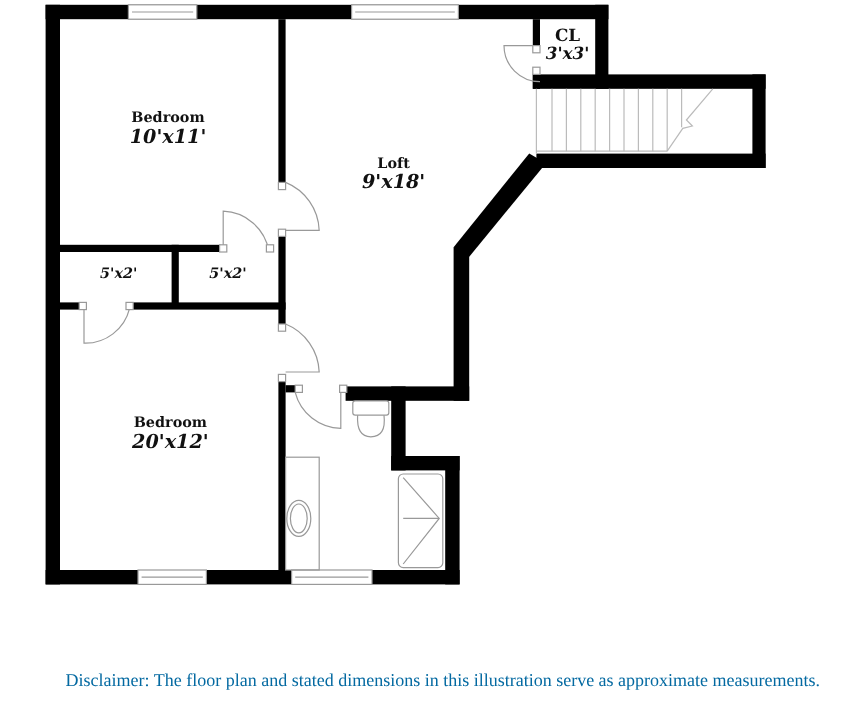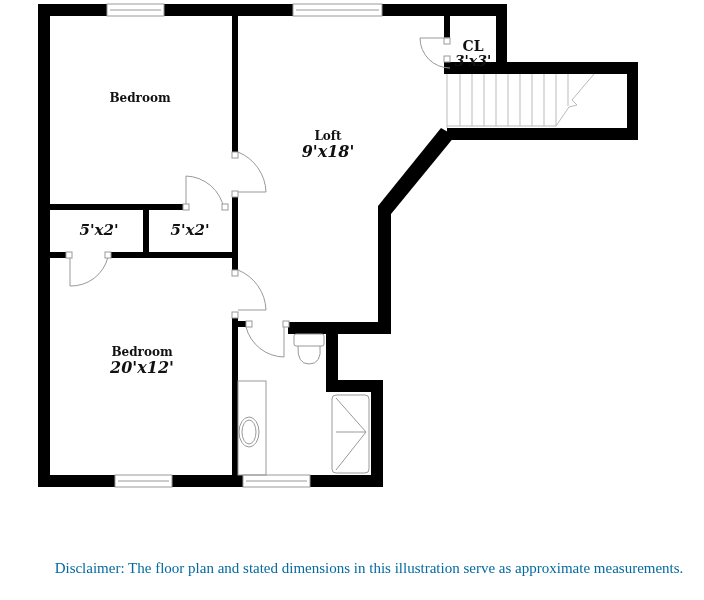--- a/index.html
+++ b/index.html
@@ -1,21 +1,21 @@
 <!DOCTYPE html>
 <html><head>
   <meta charset="utf-8">
   <style>
     html, body { margin: 0; padding: 0; background: #ffffff; }
     body { width: 704px; height: 600px; position: relative; overflow: hidden; font-family: "DejaVu Serif", serif; }
     #plan { position: absolute; left: 0; top: 0; }
     .room-label { position: absolute; text-align: center; color: #111; font-family: "DejaVu Serif", serif; line-height: 1.1; }
     .room-name { font-weight: bold; font-size: 12px; display: block; }
     .room-dim { font-weight: bold; font-size: 16px; display: block; font-style: italic; }
-    .small-label .room-dim { font-size: 15px; }
+    .small-label .room-dim { font-size: 12px; }
     .cl-label .room-name, .cl-label .room-dim { font-size: 14px; }
     #disclaimer { position: absolute; left: 0; top: 558px; width: 704px; text-align: center; font-family: "Liberation Serif", serif; font-size: 15px; color: #0369a1; line-height: 20px; margin-left: 17px; }
   </style>
 </head>
 <body>
 
 <svg id="plan" width="704" height="560" viewBox="0 0 704 560" xmlns="http://www.w3.org/2000/svg">
   <g fill="#000">
 
     <rect x="38" y="4" width="12" height="483"></rect>
@@ -105,28 +105,29 @@
     <ellipse cx="249" cy="432" rx="7" ry="12"></ellipse>
 
     <rect x="332" y="395" width="37" height="78" rx="4"></rect>
     <polyline points="336,398 366,432 336,470"></polyline>
     <line x1="336" y1="432" x2="366" y2="432"></line>
   </g>
 </svg>
 
 <div class="room-label" style="left:70px; top:92px; width:140px;">
   <span class="room-name">Bedroom</span>
+  <span class="room-dim">10'x11'</span>
 </div>
 
 <div class="room-label" style="left:268px; top:130px; width:120px;">
   <span class="room-name">Loft</span>
   <span class="room-dim">9'x18'</span>
 </div>
 
-<div class="room-label cl-label" style="left:450px; top:23px; width:46px;margin-top:16px;">
+<div class="room-label cl-label" style="left:450px; top:23px; width:46px;">
   <span class="room-name">CL</span>
   <span class="room-dim">3'x3'</span>
 </div>
 
 <div class="room-label small-label" style="left:56px; top:222px; width:86px;">
   <span class="room-dim">5'x2'</span>
 </div>
 
 <div class="room-label small-label" style="left:149px; top:222px; width:82px;">
   <span class="room-dim">5'x2'</span>

